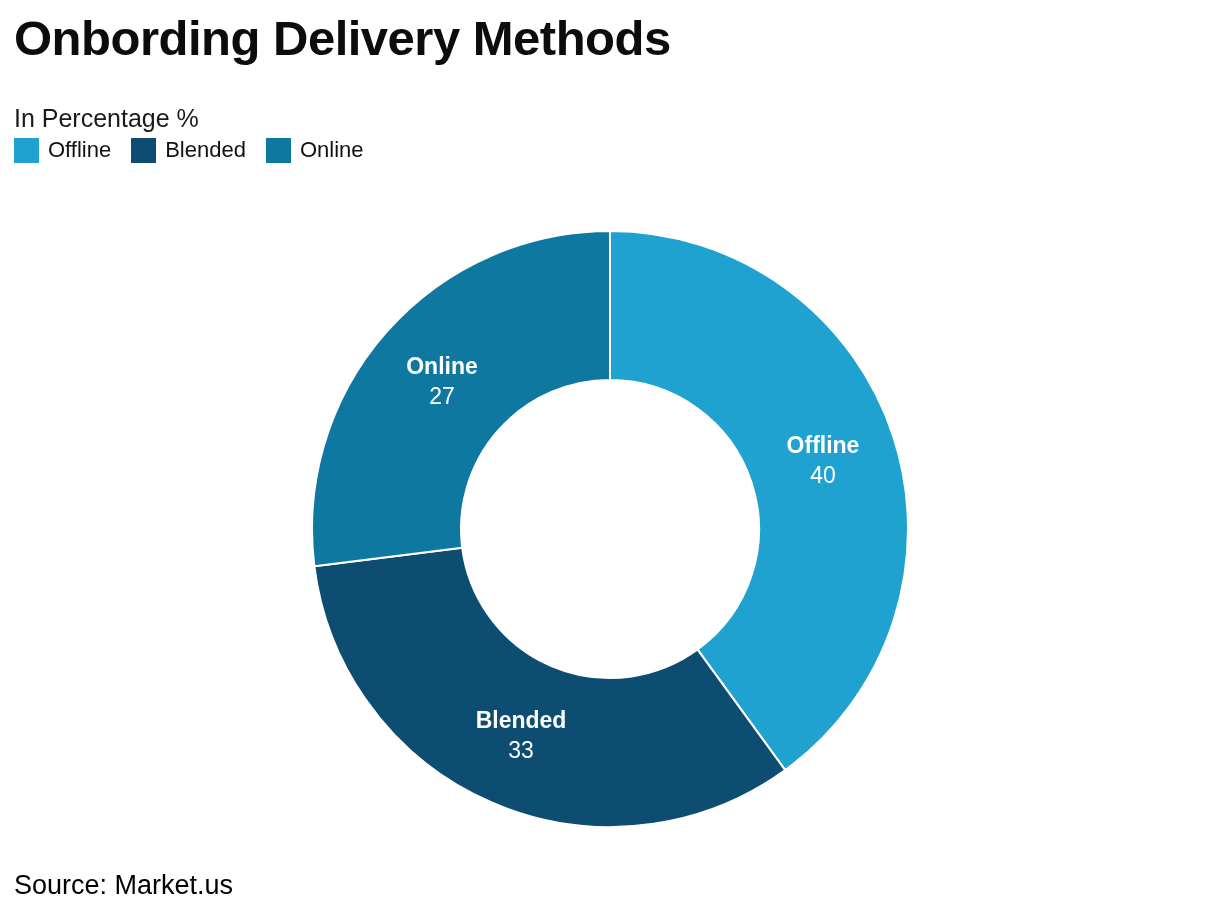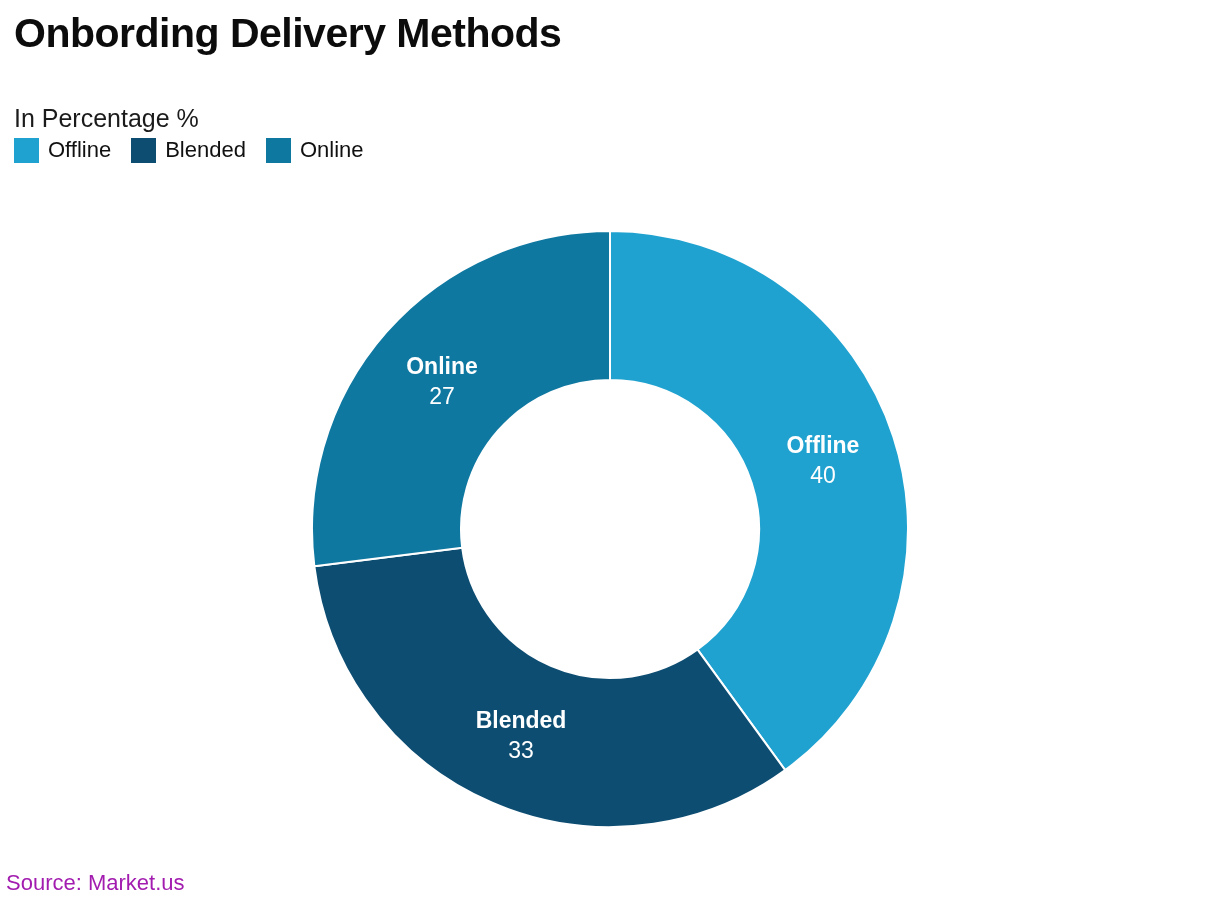--- a/index.html
+++ b/index.html
@@ -8,21 +8,21 @@
     height: 906px;
     background: #ffffff;
     font-family: "Liberation Sans", sans-serif;
     overflow: hidden;
     position: relative;
   }
   .page-title {
     position: absolute;
     left: 14px;
     top: 10px;
-    font-size: 41px;
+    font-size: 49px;
     font-weight: 700;
     color: #0c0c0c;
     letter-spacing: -0.5px;
     white-space: nowrap;
   }
   .page-subtitle {
     position: absolute;
     left: 14px;
     top: 82px;
     font-size: 25px;
@@ -68,24 +68,24 @@
     font-weight: 700;
     fill: #ffffff;
   }
   .slice-value {
     font-size: 23px;
     font-weight: 400;
     fill: #ffffff;
   }
   .source-note {
     position: absolute;
-    left: 6px;
+    left: 14px;
     top: 870px;
-    font-size: 22px;
-    color: #a21caf;
+    font-size: 27px;
+    color: #000000;
     white-space: nowrap;
   }
 </style>
 </head>
 <body>
 
 <h1 class="page-title">Onbording Delivery Methods</h1>
 <div class="page-subtitle">In Percentage %</div>
 
 <div class="legend">

